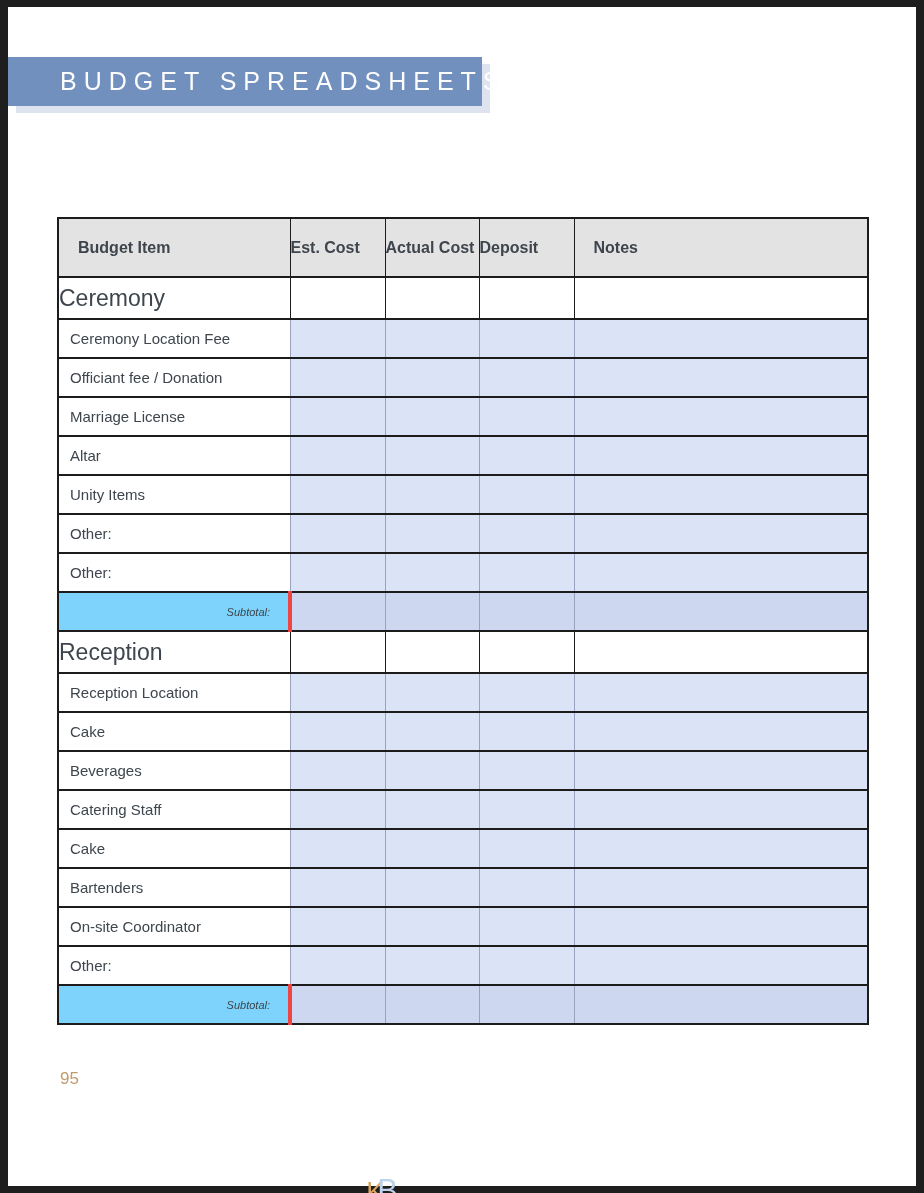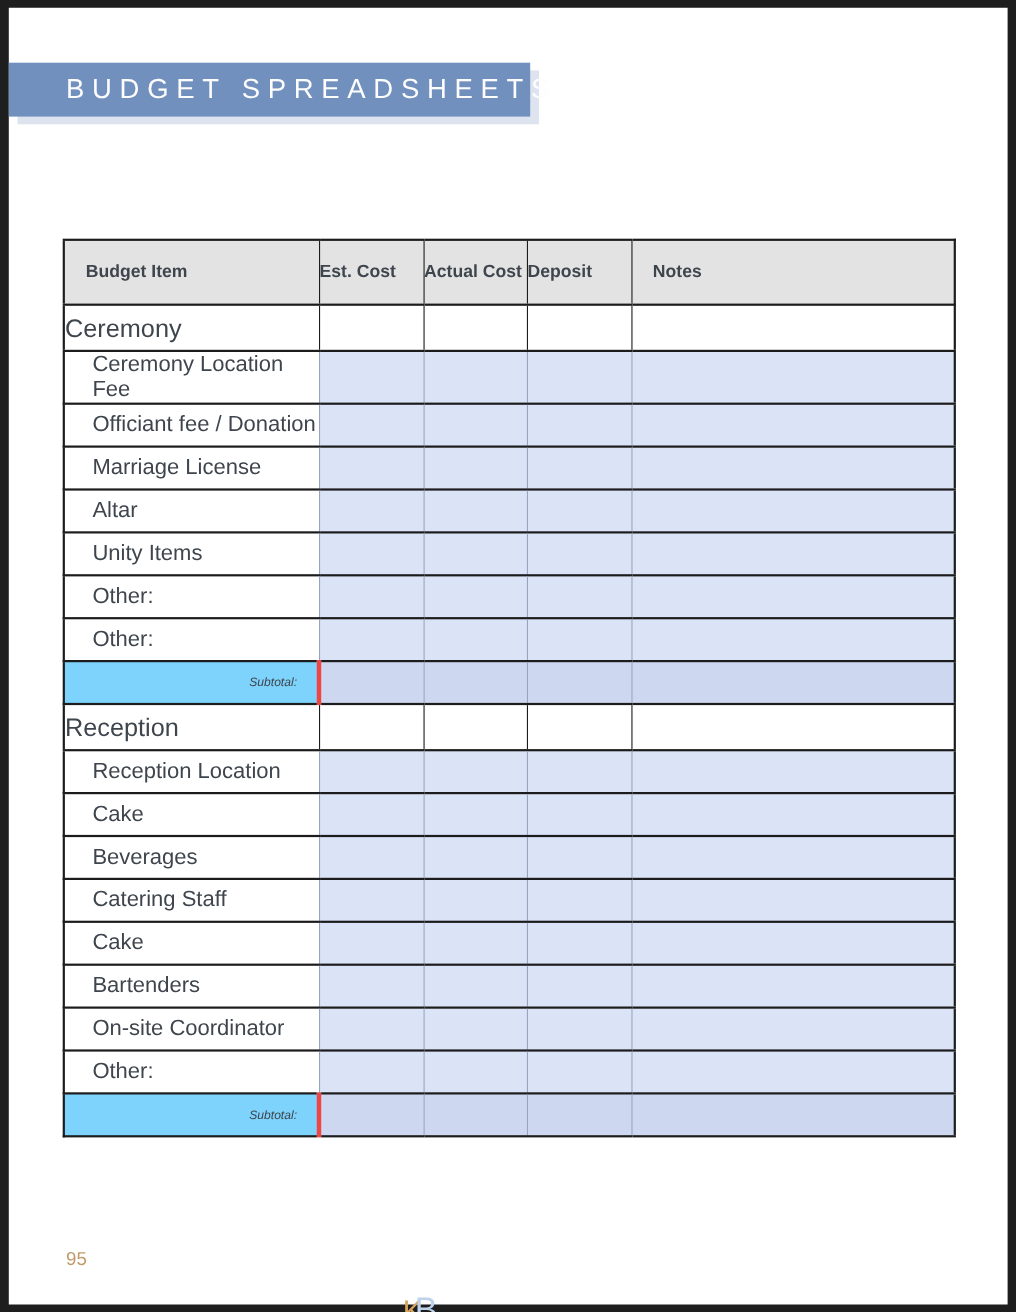--- a/index.html
+++ b/index.html
@@ -76,22 +76,22 @@
     border-left: 1px solid #1c1c1c;
     border-right: 1px solid #1c1c1c;
   }
   tr.row-section td.cell-label {
     font-size: 23px; font-weight: normal; 
   }
 
   tr.row-item td { height: 39px; }
   tr.row-item td.cell-label {
     background: #ffffff;
-    font-size: 20px;
-    padding-left: 25px;
+    font-size: 15px;
+    padding-left: 11px;
     border-left: 2px solid #1c1c1c;
     border-right: 1px solid #98a3c0;
   }
   tr.row-item td.cell-fill {
     background: #dbe3f6;
     border-left: 1px solid #98a3c0;
     border-right: 1px solid #98a3c0;
   }
 
   tr.row-subtotal td { height: 39px; }
@@ -106,21 +106,21 @@
   }
   tr.row-subtotal td.cell-fill {
     background: #cdd7ef;
     border-left: 1px solid #98a3c0;
     border-right: 1px solid #98a3c0;
   }
   td.cell-last, th.cell-last { border-right: 2px solid #1c1c1c; }
 
   
   .page-number {
-    position: absolute; left: 52px; top: 1128px;
+    position: absolute; left: 52px; top: 1062px;
     font-size: 17px; color: #c19a6b;
   }
   .brand-logo {
     position: absolute; left: 0; top: 1118px;
     width: 100%; text-align: center;
     font-weight: 300;
     margin-top: 48px;
   }
   .logo-k { font-size: 27px; color: #d9a55e; letter-spacing: 0; }
   .logo-b { font-size: 31px; color: #bdd3ec; margin-left: -7px; }

